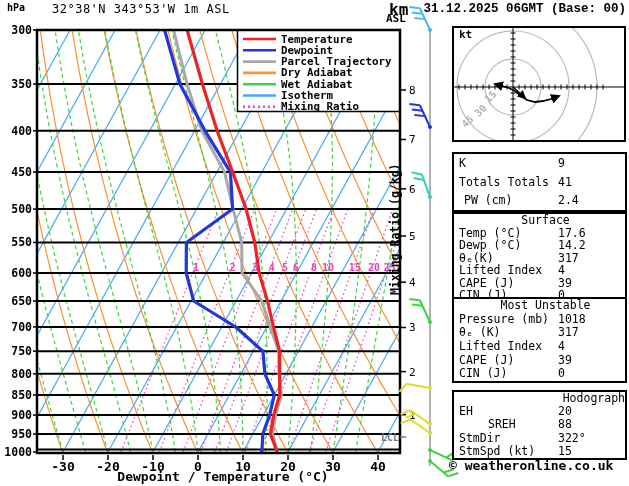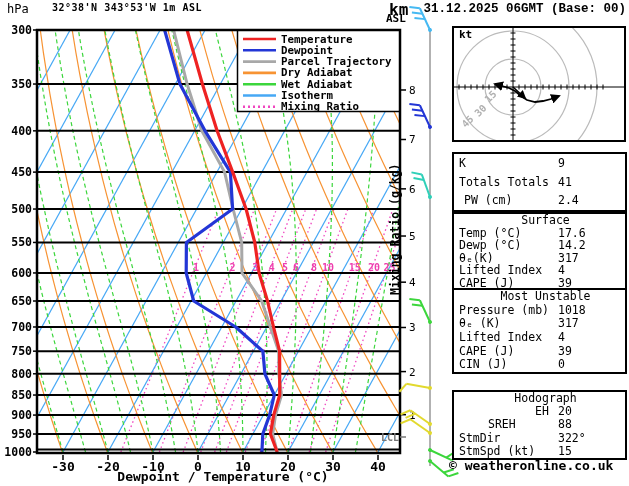--- a/index.html
+++ b/index.html
@@ -1,20 +1,20 @@
 <!DOCTYPE html>
 <html><head>
 <meta charset="utf-8">
 <style>
   html,body{margin:0;padding:0;background:#fff;}
   .canvas{position:relative;width:629px;height:486px;background:#fff;overflow:hidden;
           font-family:"DejaVu Sans Mono","Liberation Mono",monospace;color:#000;}
   .abs{position:absolute;white-space:pre;}
-  #title{left:52px;top:2px;font-size:10px;font-weight:bold;letter-spacing:.5px;}
-  #hpa{left:7px;top:2px;font-size:12px;font-weight:normal;}
+  #title{left:52px;top:2px;font-size:12px;font-weight:normal;letter-spacing:.5px;}
+  #hpa{left:7px;top:2px;font-size:10px;font-weight:bold;}
   #kmlbl{left:389px;top:0px;font-size:16px;font-weight:bold;}
   #asllbl{left:386px;top:12px;font-size:11px;font-weight:bold;}
   #datetime{right:3px;top:2px;font-size:12.5px;font-weight:bold;font-family:Liberation Mono, monospace;}
   #xlabel{left:58px;top:469px;width:330px;text-align:center;font-size:13px;font-weight:bold;}
   #copyright{left:449px;top:458px;font-size:13px;font-weight:bold;text-align:center;}
   #mixlabel{left:330px;top:223px;width:130px;text-align:center;font-size:11.5px;font-weight:bold;
             transform:rotate(-90deg);transform-origin:center center;}
   svg{position:absolute;left:0;top:0;}
   .tbox{position:absolute;left:452px;width:175px;border:2px solid #000;background:#fff;
         box-sizing:border-box;font-size:11.5px;line-height:1;}
@@ -384,29 +384,29 @@
       </div>
       <div class="tbox" style="top: 212px; height: 92px;">
         <div class="trow thead" style="line-height: 12.5714px;">Surface</div>
         <div class="trow" style="line-height: 12.5714px;"><span>Temp (°C)</span><span class="tval">17.6</span></div>
         <div class="trow" style="line-height: 12.5714px;"><span>Dewp (°C)</span><span class="tval">14.2</span></div>
         <div class="trow" style="line-height: 12.5714px;"><span>θₑ(K)</span><span class="tval">317</span></div>
         <div class="trow" style="line-height: 12.5714px;"><span>Lifted Index</span><span class="tval">4</span></div>
         <div class="trow" style="line-height: 12.5714px;"><span>CAPE (J)</span><span class="tval">39</span></div>
         <div class="trow" style="line-height: 12.5714px;"><span>CIN (J)</span><span class="tval">0</span></div>
       </div>
-      <div class="tbox" style="top: 288px; height: 86px;">
+      <div class="tbox" style="top: 297px; height: 86px;">
         <div class="trow thead" style="line-height: 13.6667px;">Most Unstable</div>
         <div class="trow" style="line-height: 13.6667px;"><span>Pressure (mb)</span><span class="tval">1018</span></div>
         <div class="trow" style="line-height: 13.6667px;"><span>θₑ (K)</span><span class="tval">317</span></div>
         <div class="trow" style="line-height: 13.6667px;"><span>Lifted Index</span><span class="tval">4</span></div>
         <div class="trow" style="line-height: 13.6667px;"><span>CAPE (J)</span><span class="tval">39</span></div>
         <div class="trow" style="line-height: 13.6667px;"><span>CIN (J)</span><span class="tval">0</span></div>
       </div>
       <div class="tbox" style="top: 390px; height: 70px;">
-        <div class="trow thead" style="line-height: 13.2px;">Hodograph</div>
-        <div class="trow" style="line-height: 13.2px; text-align: center;"><span>EH</span><span class="tval">20</span></div>
+        <div class="trow thead" style="line-height: 13.2px; text-align: right;">Hodograph</div>
+        <div class="trow" style="line-height: 13.2px;"><span>EH</span><span class="tval">20</span></div>
         <div class="trow" style="line-height: 13.2px; padding-left: 34px;"><span>SREH</span><span class="tval">88</span></div>
         <div class="trow" style="line-height: 13.2px;"><span>StmDir</span><span class="tval">322°</span></div>
         <div class="trow" style="line-height: 13.2px;"><span>StmSpd (kt)</span><span class="tval">15</span></div>
       </div>
     </div>
 </div>
 
 </body></html>

